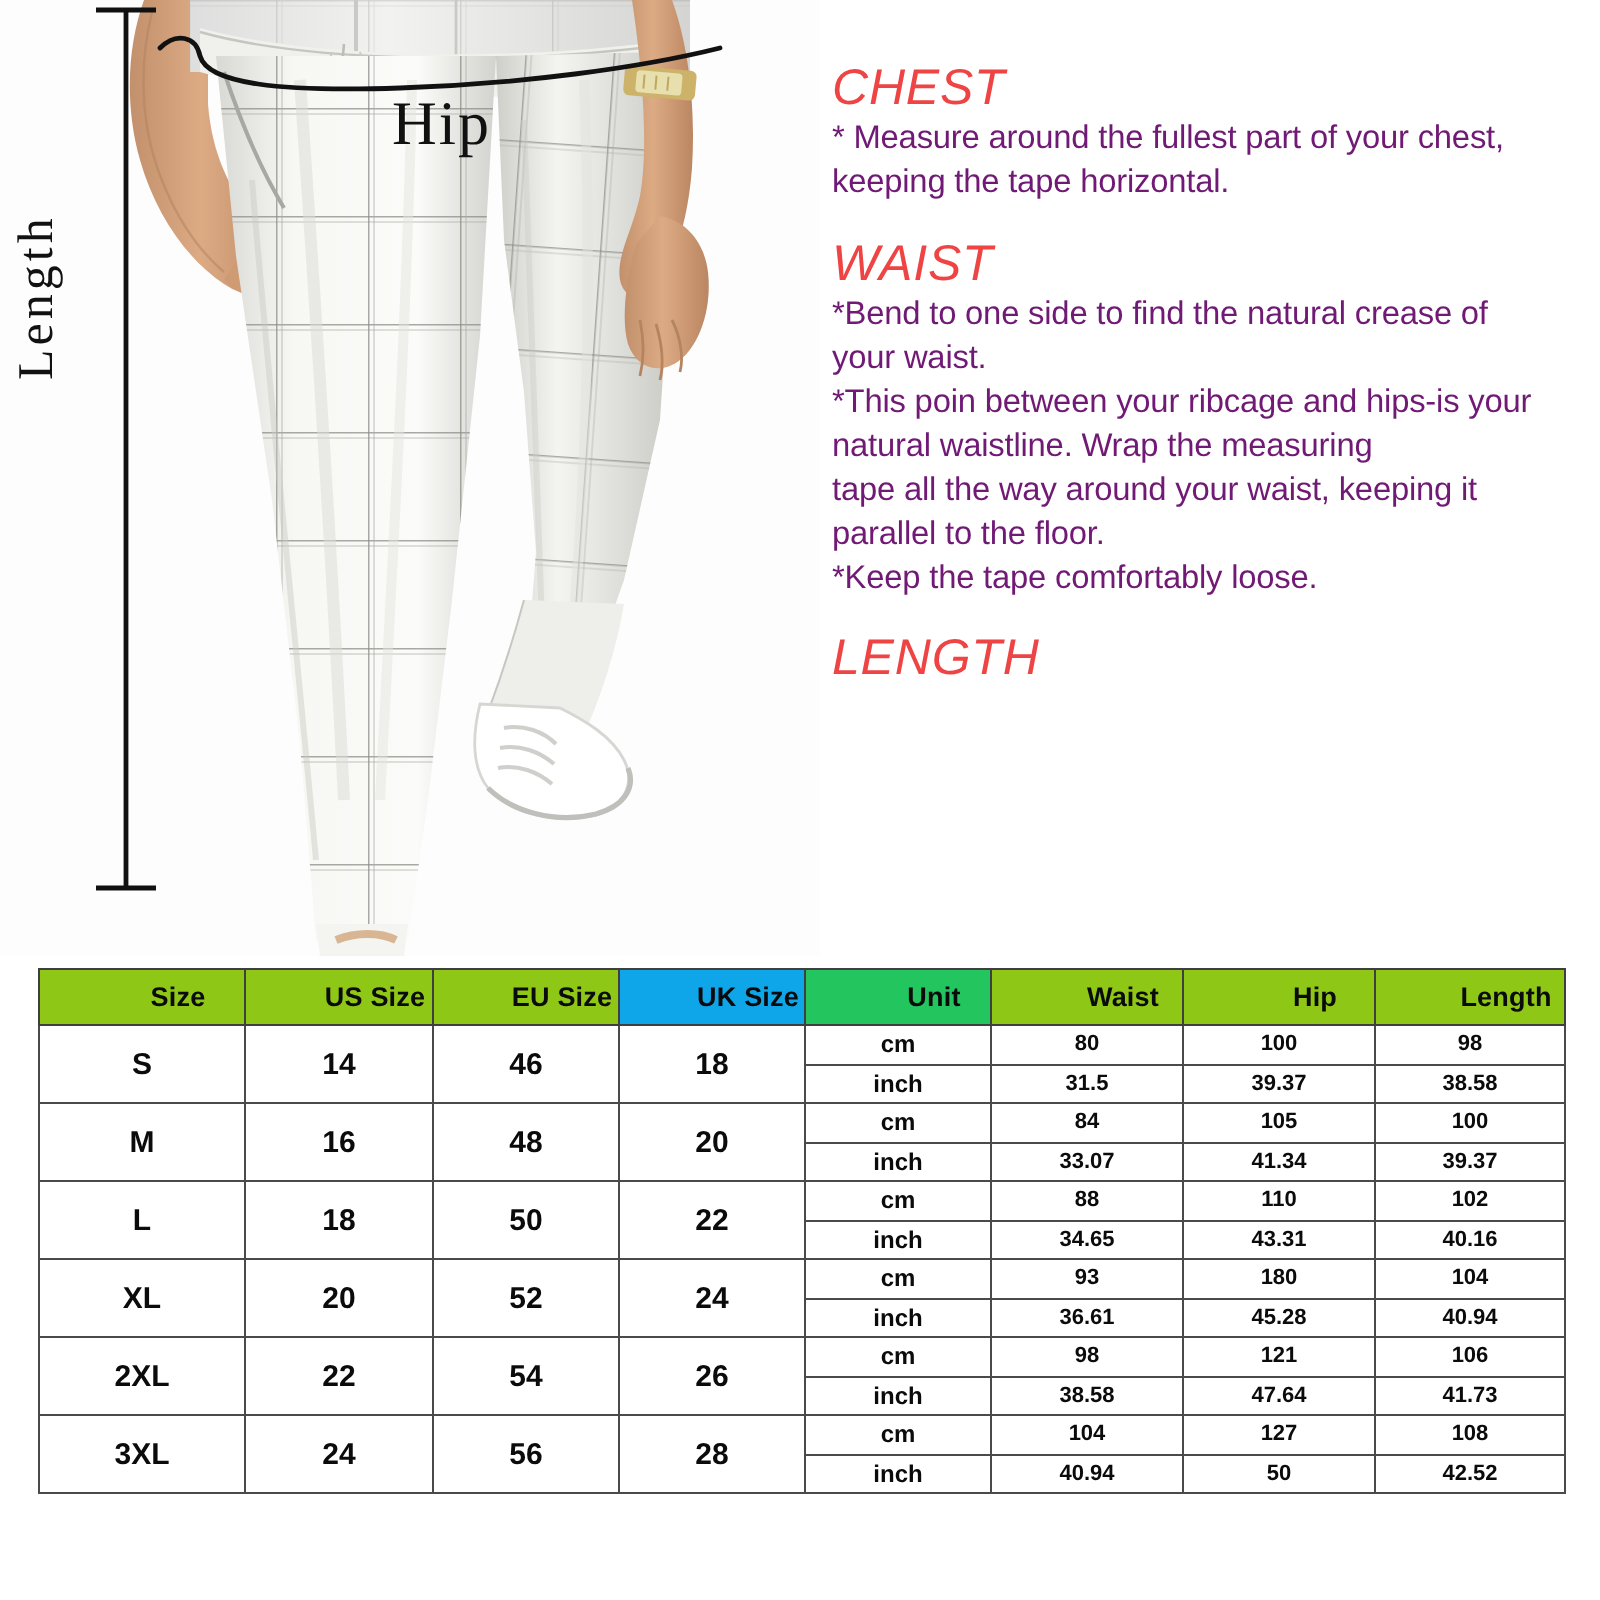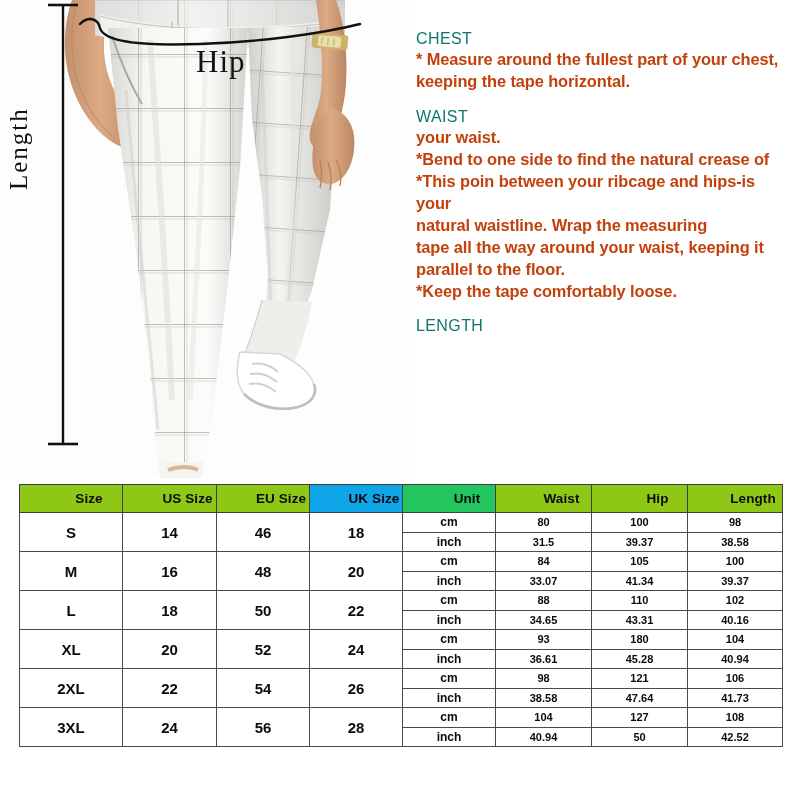--- a/index.html
+++ b/index.html
@@ -74,34 +74,35 @@
 
   
   #instructions {
     position: absolute;
     left: 416px; top: 30px;
     width: 376px;
     color: #161616;
   }
   .sec-title {
     font-family: "Liberation Sans", sans-serif;
-    font-size: 16px;
+    font-size: 25px;
     font-weight: 400;
     letter-spacing: 0.4px;
     line-height: 1.12;
     margin: 0 0 1px 0;
-    color: #0f766e;
+    color: #ef4444;
+    font-style: italic;
   }
   .sec-body {
     font-family: "Liberation Sans", sans-serif;
     font-size: 16.4px;
-    font-weight: 700;
+    font-weight: 400;
     line-height: 1.34;
     margin: 0;
-    color: #c2410c;
+    color: #701a75;
     letter-spacing: -0.1px;
   }
   .sec-body .ln { display: block; }
   .sec-block { margin-bottom: 15px; }
   .sec-block.last { margin-bottom: 0; }
   #sec-waist-block { margin-bottom: 14px; }
 
   
   #size-table-wrap {
     position: absolute;
@@ -300,22 +301,22 @@
         <h2 class="sec-title">CHEST</h2>
         <p class="sec-body">
           <span class="ln">* Measure around the fullest part of your chest,</span>
           <span class="ln">keeping the tape horizontal.</span>
         </p>
       </div>
 
       <div class="sec-block" id="sec-waist-block">
         <h2 class="sec-title">WAIST</h2>
         <p class="sec-body">
+          <span class="ln">*Bend to one side to find the natural crease of</span>
           <span class="ln">your waist.</span>
-          <span class="ln">*Bend to one side to find the natural crease of</span>
           <span class="ln">*This poin between your ribcage and hips-is your</span>
           <span class="ln">natural waistline. Wrap the measuring</span>
           <span class="ln">tape all the way around your waist, keeping it</span>
           <span class="ln">parallel to the floor.</span>
           <span class="ln">*Keep the tape comfortably loose.</span>
         </p>
       </div>
 
       <div class="sec-block last">
         <h2 class="sec-title">LENGTH</h2>

